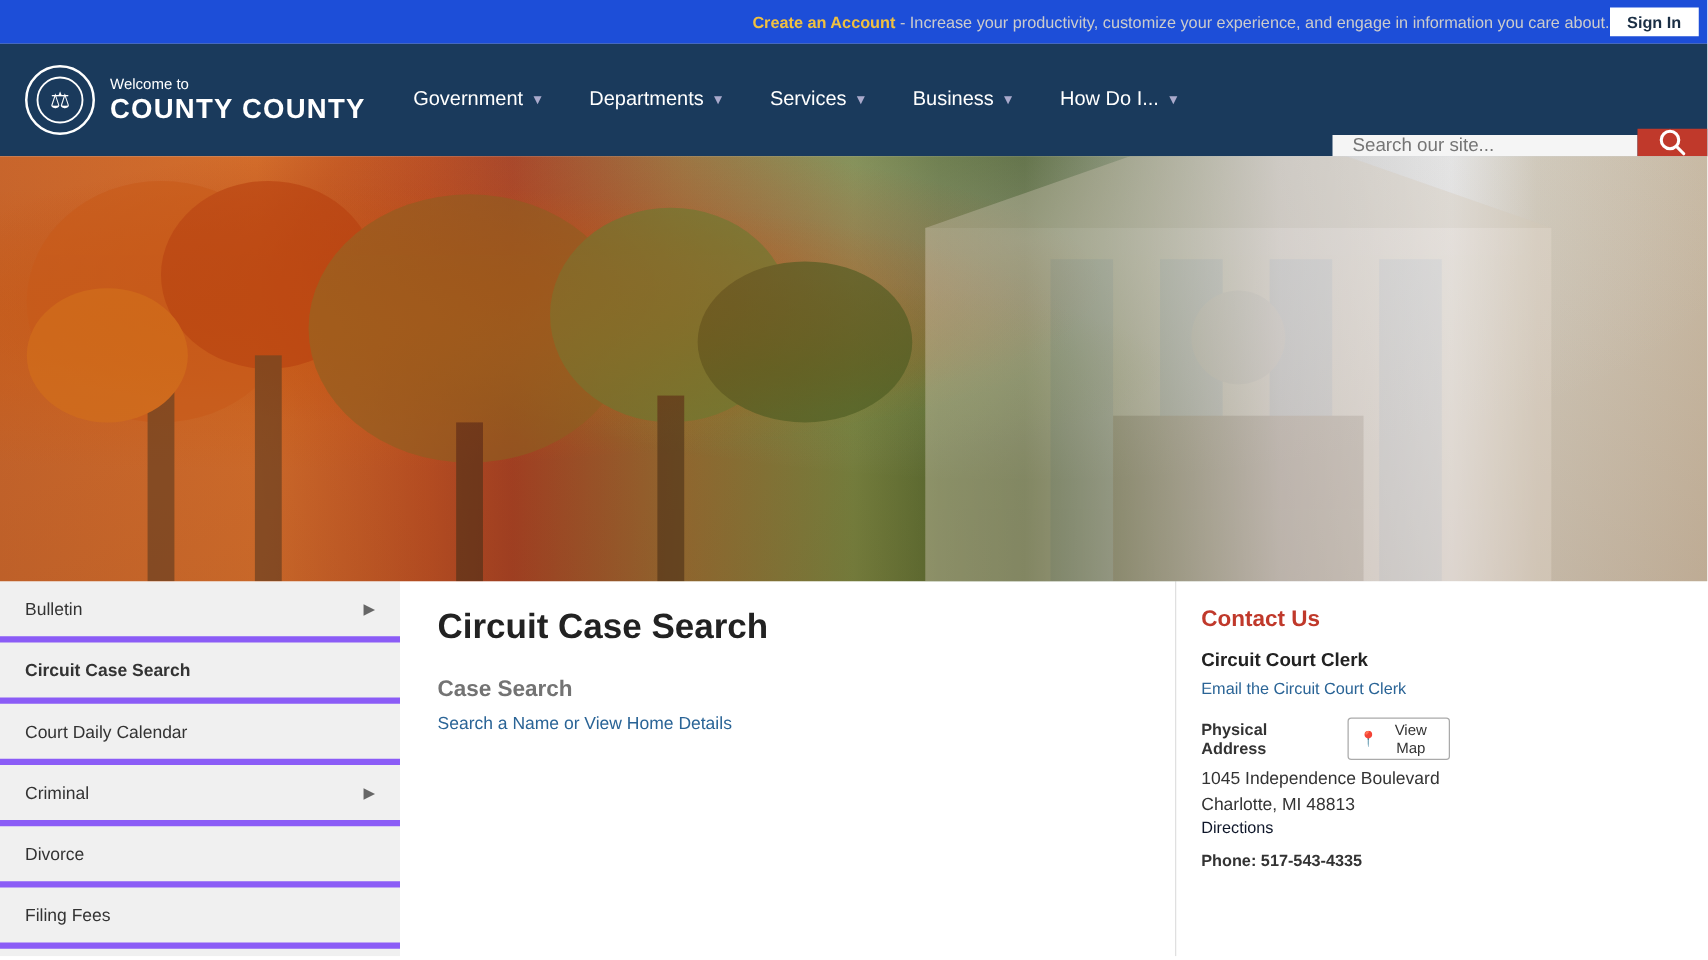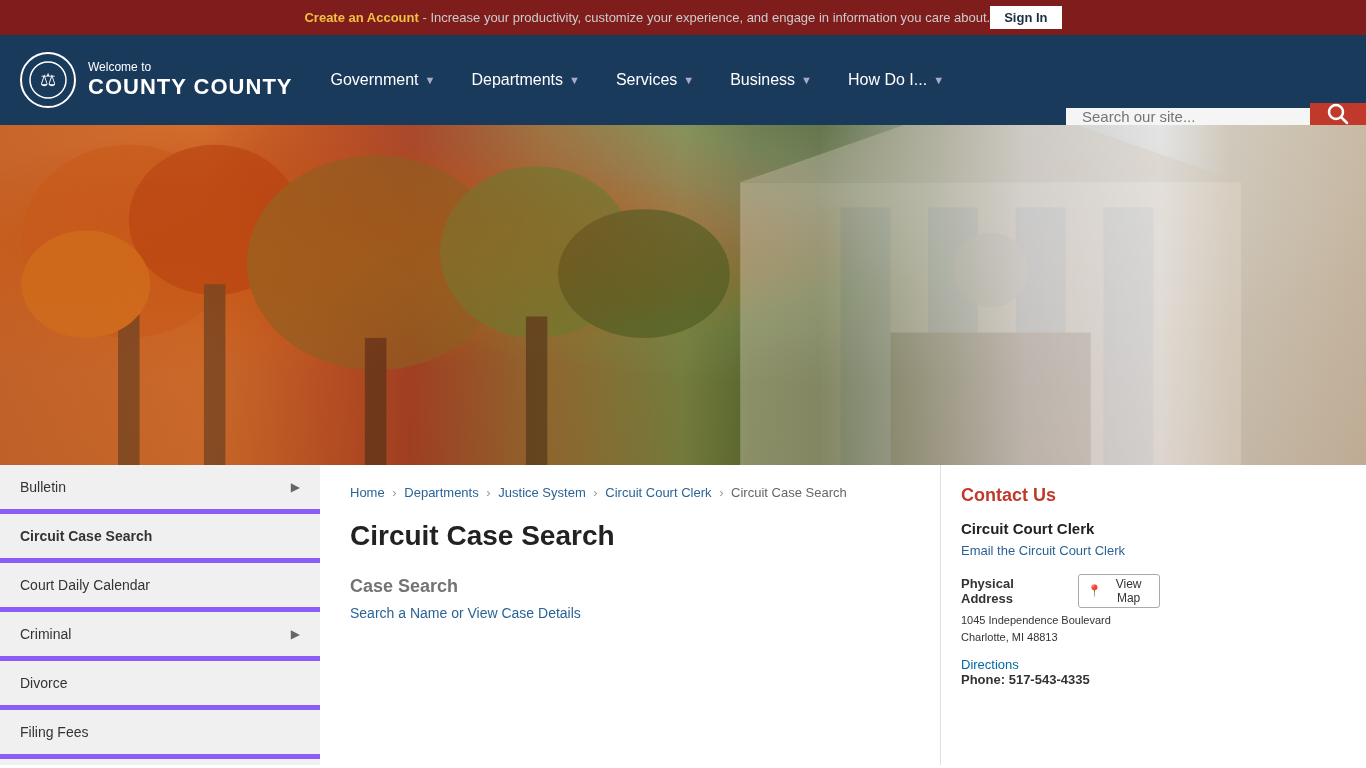--- a/index.html
+++ b/index.html
@@ -1,25 +1,25 @@
 <!DOCTYPE html>
 <html><head>
   <meta charset="utf-8">
   <style>
     * { margin: 0; padding: 0; box-sizing: border-box; }
     body { font-family: Arial, sans-serif; font-size: 14px; color: #333; width: 1366px; overflow-x: hidden; }
 
     
     .top-bar {
-      background: #7f1d1d;
+      background: #1d4ed8;
       color: #fff;
-      padding: 6px 33px;
-      display: flex;
-      align-items: center;
-      justify-content: center;
+      padding: 6px 7px;
+      display: flex;
+      align-items: center;
+      justify-content: flex-end;
       font-size: 13px;
     }
     .top-bar-left a {
       color: #f0c040;
       text-decoration: none;
       font-weight: bold;
     }
     .top-bar-left span { color: #ccc; }
     .sign-in-btn {
       background: #fff;
@@ -232,30 +232,31 @@
       padding: 2px 8px;
       font-size: 12px;
       cursor: pointer;
       color: #333;
       display: inline-flex;
       align-items: center;
       gap: 4px;
     }
     .view-map-btn .pin-icon { color: #2a6496; }
     .contact-address {
-      font-size: 11px;
+      font-size: 14px;
       color: #333;
+      margin-bottom: 0;
+      line-height: 1.5;
+    }
+    .directions-link {
+      color: #0f172a;
+      text-decoration: none;
+      font-size: 13px;
+      display: block;
       margin-bottom: 12px;
-      line-height: 1.5;
-    }
-    .directions-link {
-      color: #0369a1;
-      text-decoration: none;
-      font-size: 13px;
-      display: block;
     }
     .contact-phone {
       font-size: 13px;
       color: #333;
     }
     .contact-phone span { font-weight: bold; }
   </style>
 </head>
 <body>
 
@@ -363,36 +364,25 @@
     </div>
     <div class="sidebar-item">
       <span>Divorce</span>
     </div>
     <div class="sidebar-item">
       <span>Filing Fees</span>
     </div>
   </aside>
 
   <main class="main-content">
-    <div class="breadcrumb">
-      <a>Home</a>
-      <span class="sep">›</span>
-      <a>Departments</a>
-      <span class="sep">›</span>
-      <a>Justice System</a>
-      <span class="sep">›</span>
-      <a>Circuit Court Clerk</a>
-      <span class="sep">›</span>
-      <span>Circuit Case Search</span>
-    </div>
 
     <h1 class="page-title">Circuit Case Search</h1>
 
     <h2 class="section-title">Case Search</h2>
-    <a class="section-link" href="#">Search a Name or View Case Details</a>
+    <a class="section-link" href="#">Search a Name or View Home Details</a>
   </main>
 
   <aside class="right-sidebar">
     <div class="contact-title">Contact Us</div>
     <div class="contact-org">Circuit Court Clerk</div>
     <a class="contact-email" href="#">Email the Circuit Court Clerk</a>
 
     <div class="contact-label">
       <span>Physical Address</span>
       <button class="view-map-btn">

